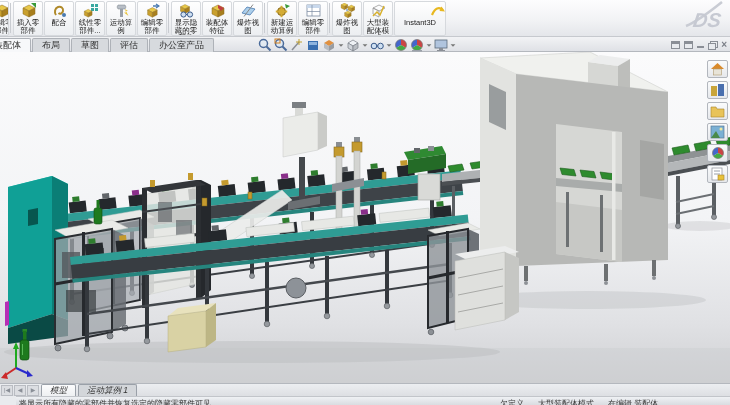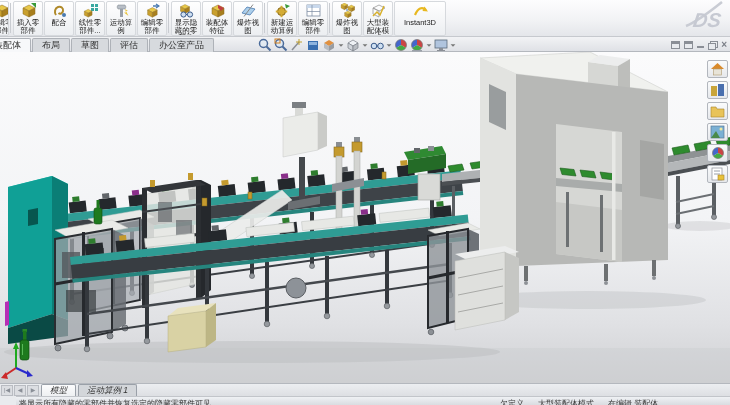--- a/index.html
+++ b/index.html
@@ -10,21 +10,21 @@
   
   .cmdbar { position:absolute; top:0; left:0; width:730px; height:37px;
     background:linear-gradient(180deg,#fdfdfe 0%,#f2f3f5 55%,#e4e6ea 100%);
     border-bottom:1px solid #c6c9ce; display:flex; align-items:stretch; overflow:hidden; }
   .cm-btn { display:flex; flex-direction:column; align-items:center; justify-content:flex-start;
     width:30px; height:35px; margin:1px 0 0 1px; padding-top:1px;
     border:1px solid #d6d9dd; border-radius:2px;
     background:linear-gradient(180deg,#ffffff,#eceef1); overflow:hidden; }
   .cm-btn .cm-label { font-size:7.5px; line-height:7.5px; color:#222; text-align:center;
     width:24px; word-break:break-all; margin-top:1px; }
-  .cm-btn.wide { width:52px; flex-direction:column; }
+  .cm-btn.wide { width:52px; flex-direction:column;align-items:flex-end; }
   .cm-btn.wide .cm-label { width:50px; word-break:normal; }
   .cm-btn.partial { width:15px; margin-left:-6px; }
   .cm-ico { width:15px; height:15px; flex:0 0 15px; }
   .dd-arrow { width:0; height:0; border-left:3px solid transparent; border-right:3px solid transparent;
     border-top:3px solid #555; margin-top:1px; }
   .cm-sep { width:1px; background:#c9ccd1; margin:3px 1px; }
 
   
   .dslogo { right:2px; top:0; width:46px; height:34px; }
 

